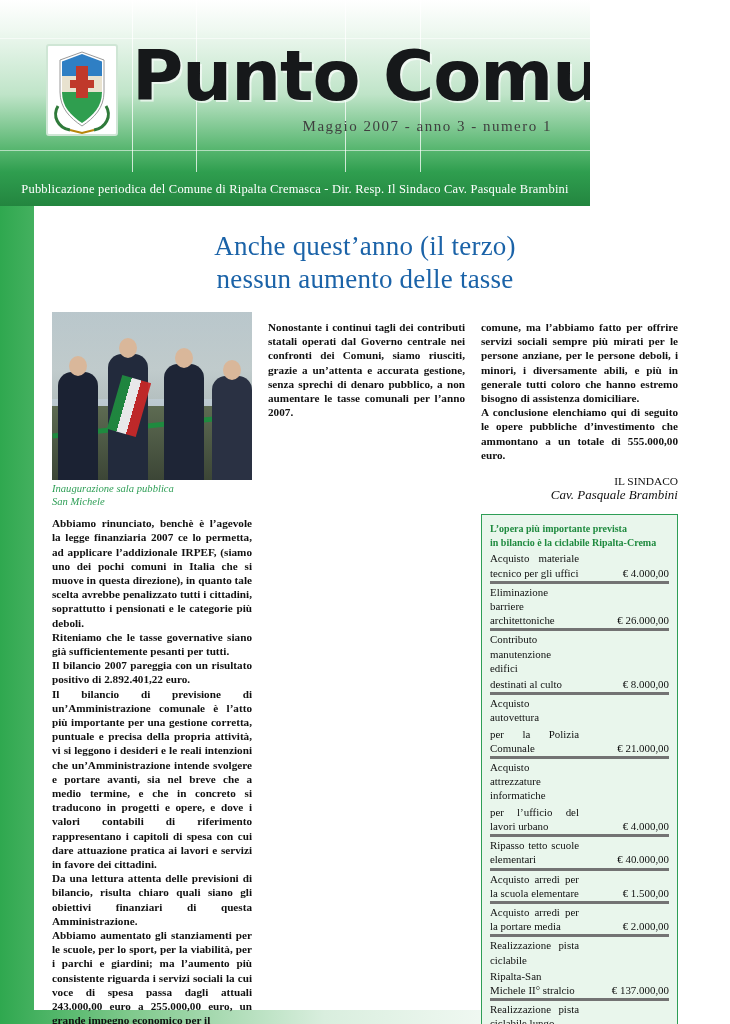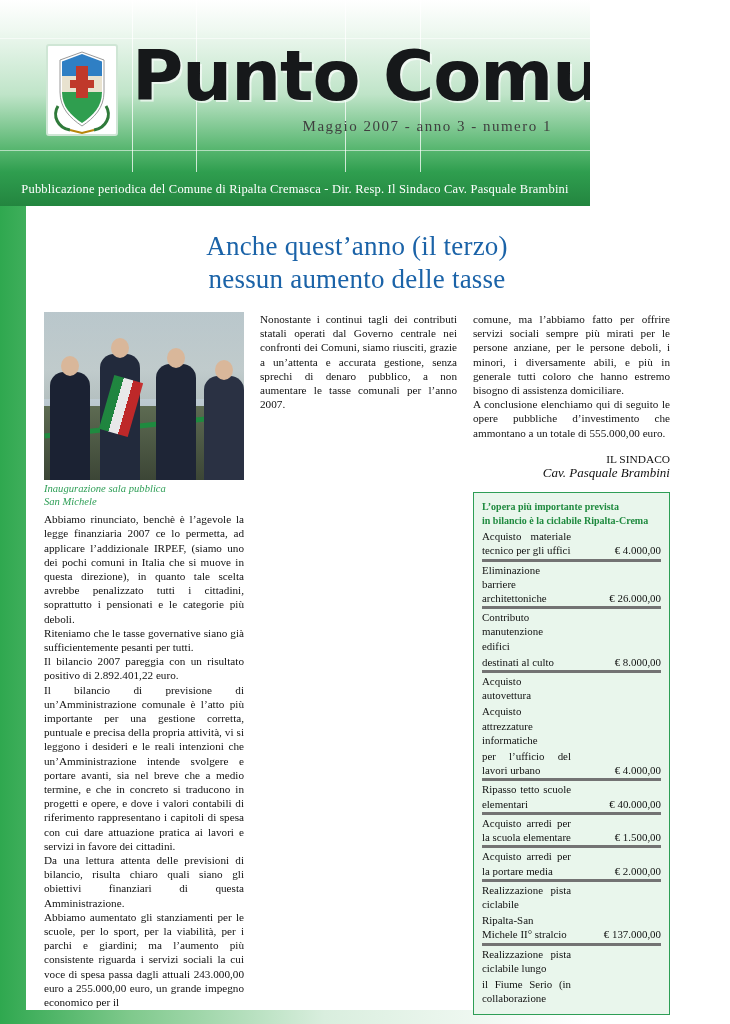--- a/index.html
+++ b/index.html
@@ -99,21 +99,21 @@
     color: #ffffff;
     font-family: "Liberation Serif", serif;
     font-size: 12.5px;
     letter-spacing: 0.2px;
     white-space: nowrap;
   }
 
   
   .content {
     position: absolute;
-    left: 26px;
+    left: 34px;
     top: 206px;
     width: 662px;
     bottom: 14px;
     background: #ffffff;
     box-sizing: border-box;
     padding: 16px 18px 10px 18px;
   }
 
   .headline {
     text-align: center;
@@ -130,21 +130,21 @@
     display: flex;
     gap: 16px;
   }
   .col {
     width: 204px;
     font-size: 11.2px;
     line-height: 14.2px;
     text-align: justify;
     color: #111;
   }
-  .col p { margin: 0 0 0 0; }
+  .col p { margin: 8px 0 0 0; font-weight: bold; }
 
   
   .photo {
     width: 200px;
     height: 168px;
     margin-bottom: 3px;
     position: relative;
     overflow: hidden;
     background: #6f8fa8;
   }
@@ -361,20 +361,24 @@
                   <td class="amt"></td>
                 </tr>
                 <tr>
                   <td>destinati al culto</td>
                   <td class="amt">€ 8.000,00</td>
                 </tr>
                 <tr class="cont">
                   <td>Acquisto autovettura</td>
                   <td class="amt"></td>
                 </tr>
+                <tr>
+                  <td>per la Polizia Comunale</td>
+                  <td class="amt">€ 21.000,00</td>
+                </tr>
                 <tr class="cont">
                   <td>Acquisto attrezzature informatiche</td>
                   <td class="amt"></td>
                 </tr>
                 <tr>
                   <td>per l’ufficio del lavori urbano</td>
                   <td class="amt">€ 4.000,00</td>
                 </tr>
                 <tr>
                   <td>Ripasso tetto scuole elementari</td>

